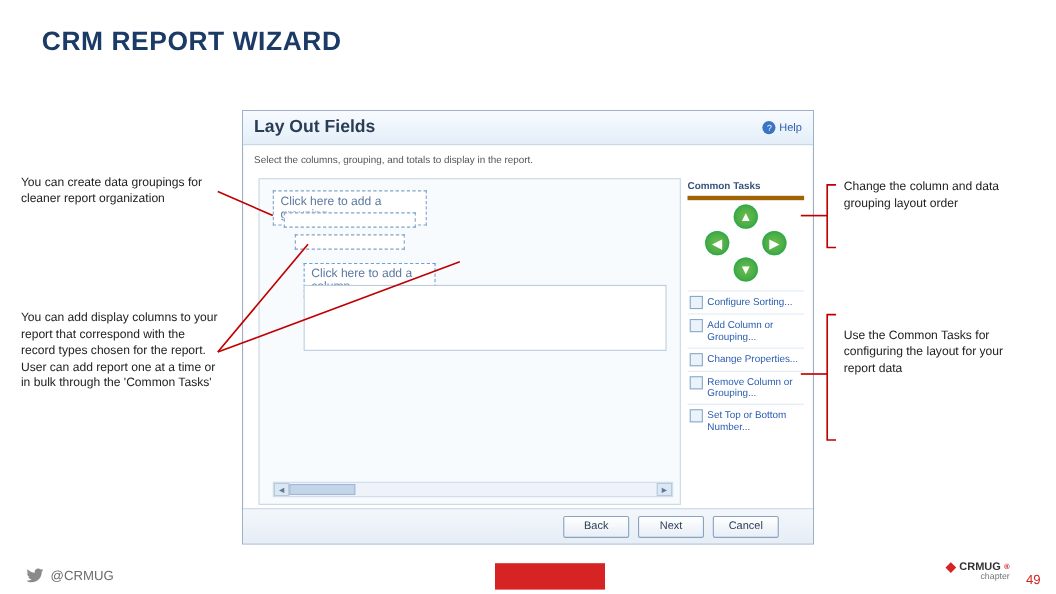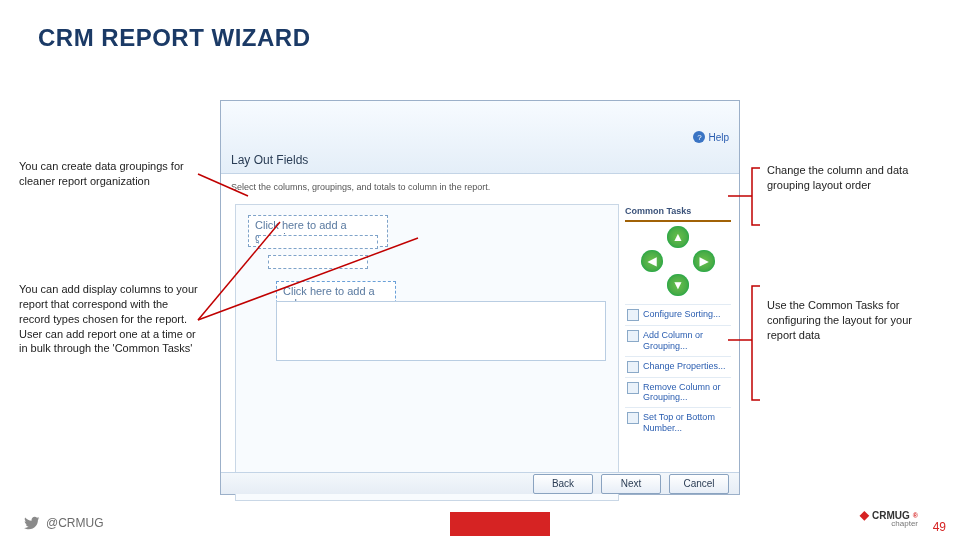--- a/index.html
+++ b/index.html
@@ -10,48 +10,48 @@
   
   .callout { position: absolute; font-size: 11px; line-height: 1.35; color: #222; }
   .callout.left1 { left: 19px; top: 159px; width: 180px; }
   .callout.left2 { left: 19px; top: 282px; width: 180px; }
   .callout.right1 { right: 18px; top: 163px; width: 175px; }
   .callout.right2 { right: 18px; top: 298px; width: 175px; }
 
   
   .panel { position: absolute; left: 220px; top: 100px; width: 520px; height: 395px; border: 1px solid #9cb0c9; background: #fff; font-size: 10px; }
   .panel-header { background: linear-gradient(#f7fbff,#e4eef8); border-bottom: 1px solid #c3d4e6; padding: 6px 10px; display: flex; justify-content: space-between; align-items: center; }
-  .panel-title { font-weight: 400; color: #2a3d55; font-size: 12px; margin-top: 46px; }
+  .panel-title { font-weight: 700; color: #2a3d55; font-size: 16px; }
   .help { color: #2a5db0; font-size: 10px; display: flex; align-items: center; gap: 3px; }
   .qmark { width: 12px; height: 12px; border-radius: 50%; background: #3a74c4; color: #fff; font-size: 8px; display: inline-flex; align-items: center; justify-content: center; }
   .panel-body { position: relative; padding: 8px 10px 0 10px; height: calc(100% - 60px); }
   .desc { font-size: 9px; color: #555; margin-bottom: 6px; }
 
   .layout-area { position: absolute; left: 14px; top: 30px; right: 120px; bottom: 6px; border: 1px solid #c9d7e6; background: #f8fbfe; }
   .drop { position: absolute; border: 1px dashed #7fa3c9; background: #fff; color: #5a7aa0; font-size: 11px; padding: 3px 6px; }
   .drop.g1 { left: 12px; top: 10px; width: 140px; }
   .drop.g2 { left: 22px; top: 30px; width: 120px; height: 14px; }
   .drop.g3 { left: 32px; top: 50px; width: 100px; height: 14px; }
   .drop.c1 { left: 40px; top: 76px; width: 120px; border-color:#6aa0d8; }
   .content-box { position:absolute; left:40px; top:96px; width:330px; height:60px; border:1px solid #b9cde2; background:#fff; }
   .scroll-h { position:absolute; left:12px; right:6px; bottom:6px; height:14px; background:#eef3f9; border:1px solid #cfdced; }
   .sb-thumb { position:absolute; left:14px; top:1px; width:60px; height:10px; background:#c3d5e8; border:1px solid #9fb9d4; }
   .sb-arr { position:absolute; top:0; width:14px; height:12px; background:#dce7f2; border:1px solid #b6c9dd; color:#5a7aa0; font-size:8px; display:flex; align-items:center; justify-content:center; }
   .sb-arr.l{left:0}.sb-arr.r{right:0}
 
   
   .ct { position: absolute; right: 8px; top: 30px; width: 106px; font-size: 9px; }
-  .ct-head { font-weight: 700; color: #3a527a; border-bottom: 2px solid #a16207; padding: 2px 0 4px; margin-bottom: 4px; }
+  .ct-head { font-weight: 700; color: #3a527a; border-bottom: 4px solid #a16207; padding: 2px 0 4px; margin-bottom: 4px; }
   .arrows { position: relative; width: 90px; height: 70px; margin: 2px auto 8px; }
   .arr { position: absolute; width: 22px; height: 22px; border-radius: 50%; background: radial-gradient(#6abf4b,#2f9e44); display:flex; align-items:center; justify-content:center; color:#fff; font-size:12px; box-shadow: inset 0 0 2px #0a4; }
   .arr.up{left:34px;top:0}.arr.left{left:8px;top:24px}.arr.right{right:8px;top:24px}.arr.down{left:34px;top:48px}
   .task { display:flex; align-items:flex-start; gap:4px; padding:4px 2px; border-top:1px solid #e2ebf4; color:#2a5db0; line-height:1.2; }
   .tico { width:12px; height:12px; border:1px solid #8aa9c8; background:#eaf2fa; flex:0 0 12px; }
 
-  .btnbar { position:absolute; left:0; right:0; bottom:0; height:22px; background:linear-gradient(#f3f7fb,#e6edf5); border-top:1px solid #c3d4e6; display:flex; justify-content:flex-end; align-items:center; gap:8px; padding:0 10px; }
+  .btnbar { position:absolute; left:0; right:0; bottom:0; height:32px; background:linear-gradient(#f3f7fb,#e6edf5); border-top:1px solid #c3d4e6; display:flex; justify-content:flex-end; align-items:center; gap:8px; padding:0 31px; }
   .wbtn { min-width:60px; height:20px; font-size:10px; border:1px solid #8aa3c0; background:linear-gradient(#fff,#e7eef7); color:#2b3d55; border-radius:2px; display:flex; align-items:center; justify-content:center; }
 
   
   .footer { position:absolute; left:0; right:0; bottom:0; height:34px; display:flex; align-items:center; }
   .twline { display:flex; align-items:center; gap:6px; margin-left:24px; color:#6b6b6b; font-size:12px; }
   .tw { width:16px; height:16px; }
   .redbox { position:absolute; left:450px; bottom:4px; width:100px; height:24px; background:#d62323; }
   .brand { position:absolute; right:42px; bottom:18px; font-size:10px; font-weight:700; color:#333; display:flex; align-items:center; gap:3px; }
   .brand .cube{color:#d62323; font-size:12px;}
   .brand .r{color:#d62323; font-size:7px; vertical-align:super;}
@@ -74,21 +74,21 @@
 
 <div class="panel">
   <div class="panel-header">
     <span class="panel-title">Lay Out Fields</span>
     <span class="help">
       <span class="qmark">?</span>
       <span>Help</span>
     </span>
   </div>
   <div class="panel-body">
-    <div class="desc">Select the columns, groupings, and totals to column in the report.</div>
+    <div class="desc">Select the columns, grouping, and totals to display in the report.</div>
 
     <div class="layout-area">
       <div class="drop g1">Click here to add a grouping</div>
       <div class="drop g2"></div>
       <div class="drop g3"></div>
       <div class="drop c1">Click here to add a column</div>
       <div class="content-box"></div>
       <div class="scroll-h">
         <div class="sb-arr l">◄</div>
         <div class="sb-thumb"></div>

